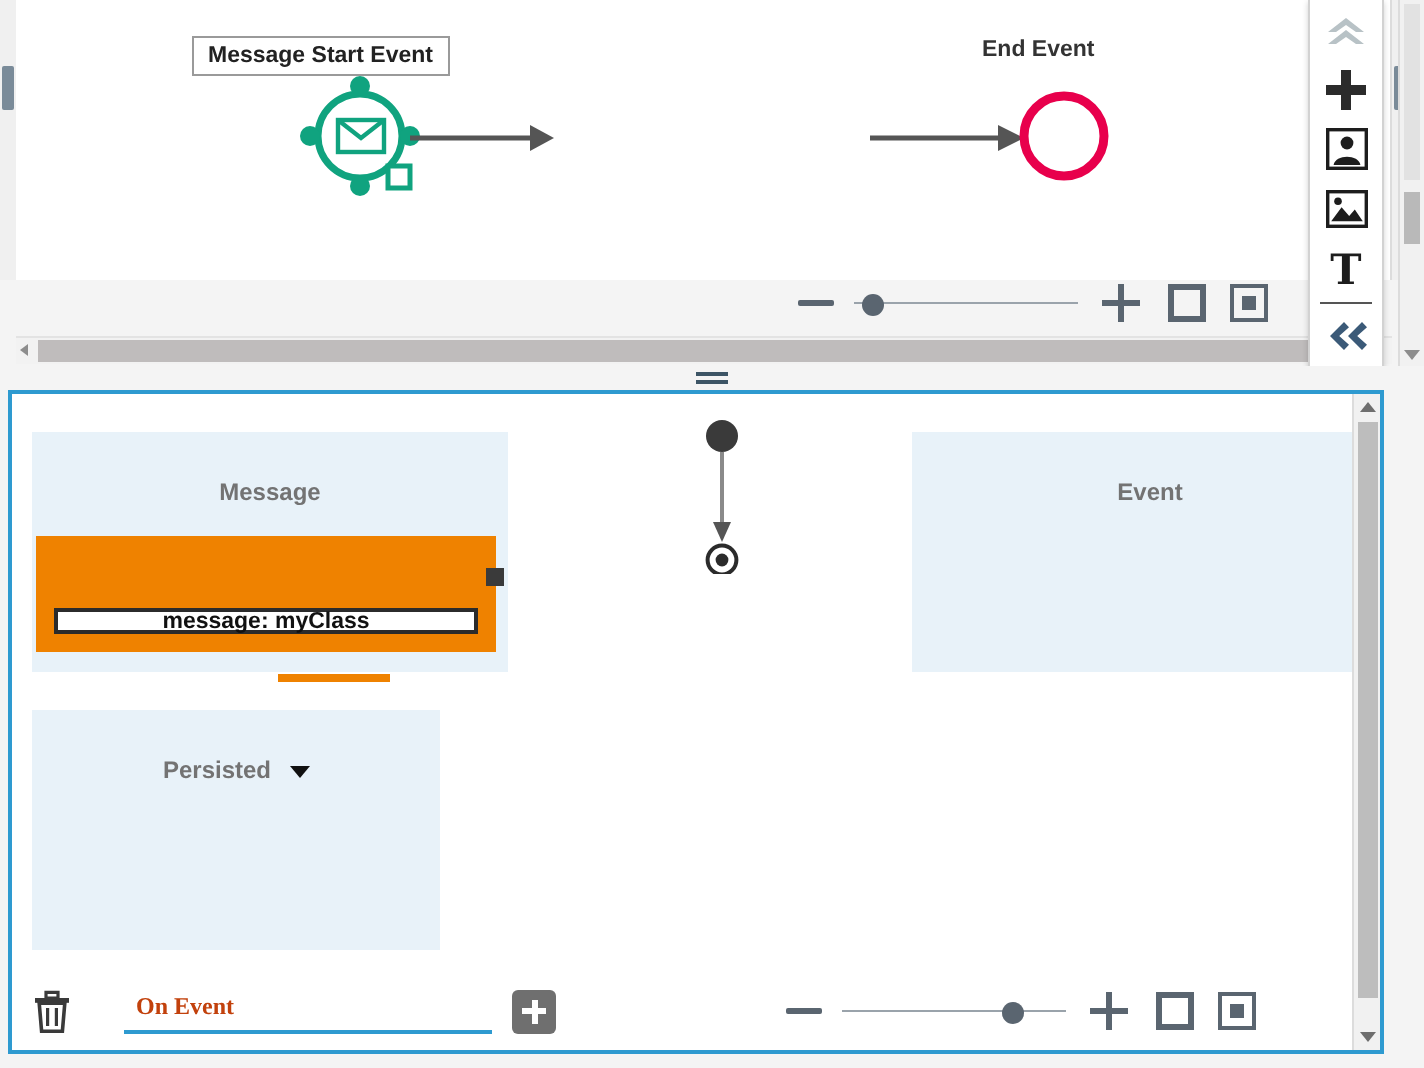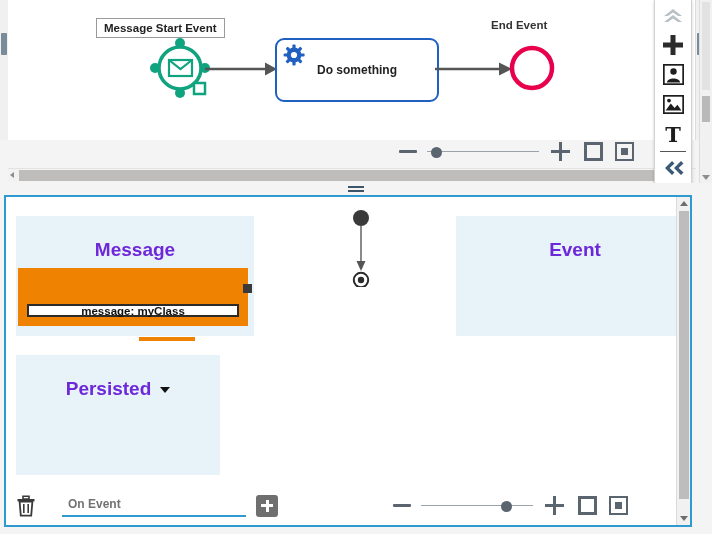--- a/index.html
+++ b/index.html
@@ -36,41 +36,41 @@
 
   
   .splitter{position:absolute;left:0;top:183px;width:712px;height:12px;background:#f4f4f4;}
   .splitter .grip{position:absolute;left:348px;top:3px;width:16px;height:6px;}
   .splitter .grip i{display:block;height:2px;background:#3d5566;margin-bottom:2px;}
 
   
   .bottom-panel{position:absolute;left:4px;top:195px;width:688px;height:332px;border:2px solid #2e9ad0;background:#ffffff;box-sizing:border-box;}
   .bottom-canvas{position:absolute;left:0;top:0;right:14px;bottom:0;background:#ffffff;overflow:hidden;}
   .region{position:absolute;background:#e8f2f9;}
-  .region-title{position:absolute;left:0;width:100%;text-align:center;font-size:19px;font-weight:bold;color:#6d28d9;}
+  .region-title{position:absolute;left:0;width:100%;text-align:center;font-size:12px;font-weight:bold;color:#737373;}
   .caret{display:inline-block;width:0;height:0;border-left:5px solid transparent;border-right:5px solid transparent;border-top:6px solid #111;vertical-align:middle;margin-left:9px;}
 
   
   .sel-outer{position:absolute;background:#ef8200;}
   .sel-inner{position:absolute;background:#ffffff;border:2px solid #2b2b2b;margin-top:27px;}
   .sel-text{position:absolute;width:100%;text-align:center;top:50%;transform:translateY(-50%);font-size:11.5px;font-weight:bold;color:#111;white-space:nowrap;}
   .sel-underline{position:absolute;height:4px;background:#ef8200;}
   .sel-handle{position:absolute;width:9px;height:9px;background:#3a3a3a;}
 
   
   .bot-vscroll{position:absolute;right:0;top:0;width:14px;height:100%;background:#f1f1f1;border-left:1px solid #dcdcdc;box-sizing:border-box;}
   .bot-vscroll .thumb{position:absolute;left:2px;top:14px;width:10px;height:288px;background:#bdbdbd;}
   .bot-vscroll .arrow{position:absolute;left:3px;width:0;height:0;border-left:4px solid transparent;border-right:4px solid transparent;}
   .bot-vscroll .up{top:4px;border-bottom:5px solid #6e6e6e;}
   .bot-vscroll .dn{bottom:4px;border-top:5px solid #6e6e6e;}
 
   
   .action-bar{position:absolute;left:10px;bottom:8px;display:flex;align-items:center;gap:0;}
   .field-wrap{position:relative;margin-left:26px;}
-  .field{width:176px;border:0;border-bottom:2px solid #2e9ad0;outline:none;font-family:Liberation Sans, sans-serif;font-size:12px;font-weight:bold;color:#737373;padding:2px 2px 4px 6px;background:transparent;}
+  .field{width:176px;border:0;border-bottom:2px solid #2e9ad0;outline:none;font-family:Liberation Serif, serif;font-size:12px;font-weight:bold;color:#c2410c;padding:2px 2px 4px 6px;background:transparent;}
   .plus-btn{width:22px;height:22px;background:#6f6f6f;border-radius:3px;position:relative;margin-left:10px;cursor:pointer;}
   .plus-btn:before,.plus-btn:after{content:"";position:absolute;background:#ffffff;}
   .plus-btn:before{left:5px;top:9.5px;width:12px;height:3px;}
   .plus-btn:after{top:5px;left:9.5px;width:3px;height:12px;}
 
   
   .zoomctl{position:absolute;display:flex;align-items:center;}
   .zc-minus{width:18px;height:3px;background:#5a6570;border-radius:1px;cursor:pointer;}
   .zc-track{position:relative;width:112px;height:14px;margin:0 10px;cursor:pointer;}
   .zc-track:before{content:"";position:absolute;left:0;top:6px;width:100%;height:1.5px;background:#9aa3ab;}
@@ -121,33 +121,20 @@
         <circle cx="8" cy="30" r="5" fill="#10a37f"></circle>
         <circle cx="58" cy="30" r="5" fill="#10a37f"></circle>
         <rect x="47" y="45" width="11" height="11" fill="#ffffff" stroke="#10a37f" stroke-width="2.5"></rect>
       </svg>
 
       <svg style="position:absolute;left:197px;top:60px;" width="75" height="18">
         <line x1="0" y1="9" x2="60" y2="9" stroke="#555" stroke-width="2.6"></line>
         <path d="M60 2.5 L72 9 L60 15.5 Z" fill="#555"></path>
       </svg>
 
-      <div class="task" style="left:267px;top:38px;width:160px;height:60px;">
-        <svg style="position:absolute;left:6px;top:4px;" width="22" height="22">
-          <g fill="#2060c0">
-            <circle cx="11" cy="11" r="7.4"></circle>
-            <rect x="9.4" y="0.6" width="3.2" height="21" rx="1"></rect>
-            <rect x="0.6" y="9.4" width="21" height="3.2" rx="1"></rect>
-            <rect x="9.4" y="0.6" width="3.2" height="21" rx="1" transform="rotate(45 11 11)"></rect>
-            <rect x="9.4" y="0.6" width="3.2" height="21" rx="1" transform="rotate(-45 11 11)"></rect>
-          </g>
-          <circle cx="11" cy="11" r="3.1" fill="#ffffff"></circle>
-        </svg>
-        <div class="task-txt">Do something</div>
-      </div>
 
       <svg style="position:absolute;left:427px;top:60px;" width="80" height="18">
         <line x1="0" y1="9" x2="64" y2="9" stroke="#555" stroke-width="2.6"></line>
         <path d="M64 2.5 L77 9 L64 15.5 Z" fill="#555"></path>
       </svg>
 
       <div class="node-label" style="left:483px;top:19px;">End Event</div>
       <svg style="position:absolute;left:500px;top:44px;" width="48" height="48">
         <circle cx="24" cy="24" r="20" fill="#ffffff" stroke="#e8004c" stroke-width="4.5"></circle>
       </svg>

